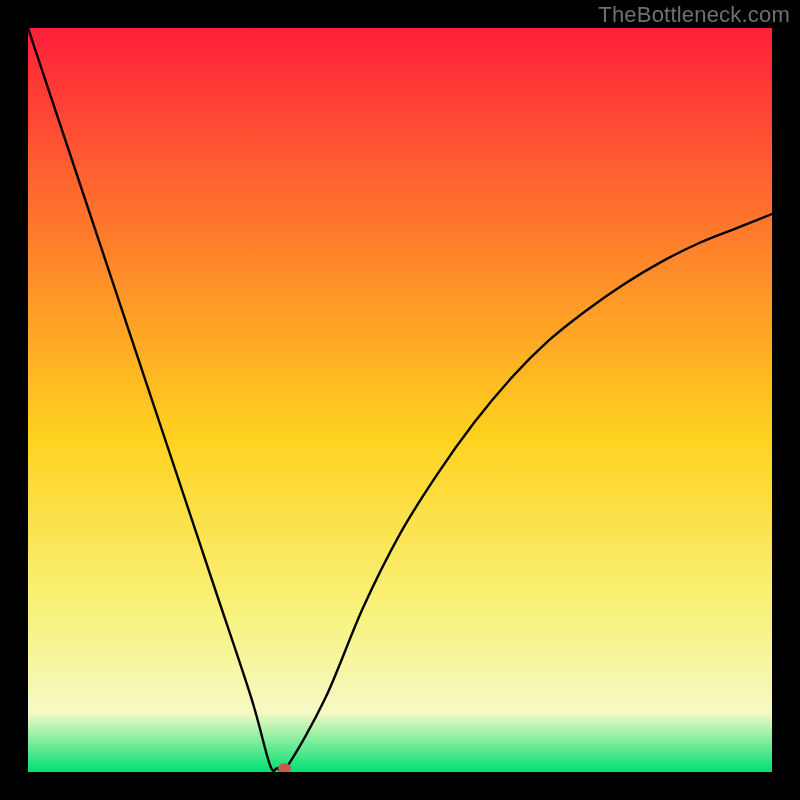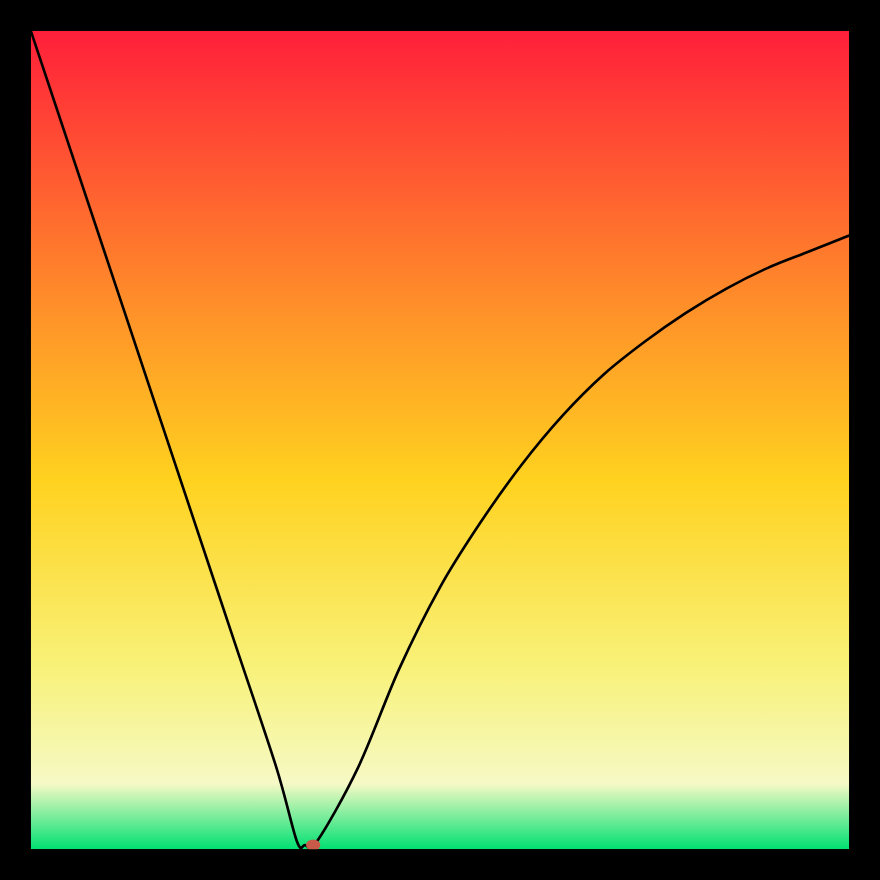--- a/index.html
+++ b/index.html
@@ -42,20 +42,21 @@
     width: 744px;
     height: 744px;
     display: block;
   }
 </style>
 </head>
 <body>
 
 <div class="frame">
 
+  <div class="watermark">TheBottleneck.com</div>
 
   <div class="plot-outer">
     <svg class="plot" viewBox="0 0 744 744" preserveAspectRatio="none">
       <defs>
         <linearGradient id="bg-grad" x1="0" y1="0" x2="0" y2="1">
           <stop id="g0" offset="0%" stop-color="#ff1f3a"></stop>
           <stop id="g1" offset="32%" stop-color="#ff8a2a"></stop>
           <stop id="g2" offset="55%" stop-color="#ffd21f"></stop>
           <stop id="g3" offset="78%" stop-color="#f8f27a"></stop>
           <stop id="g4" offset="92%" stop-color="#f6f9c5"></stop>

